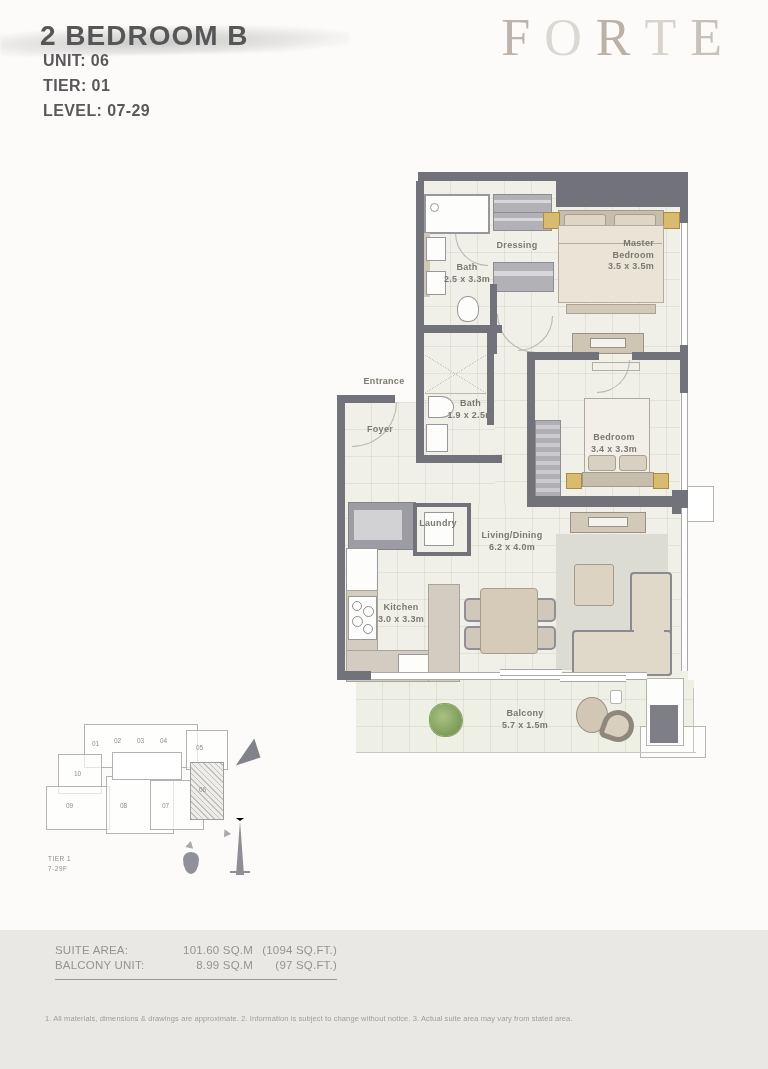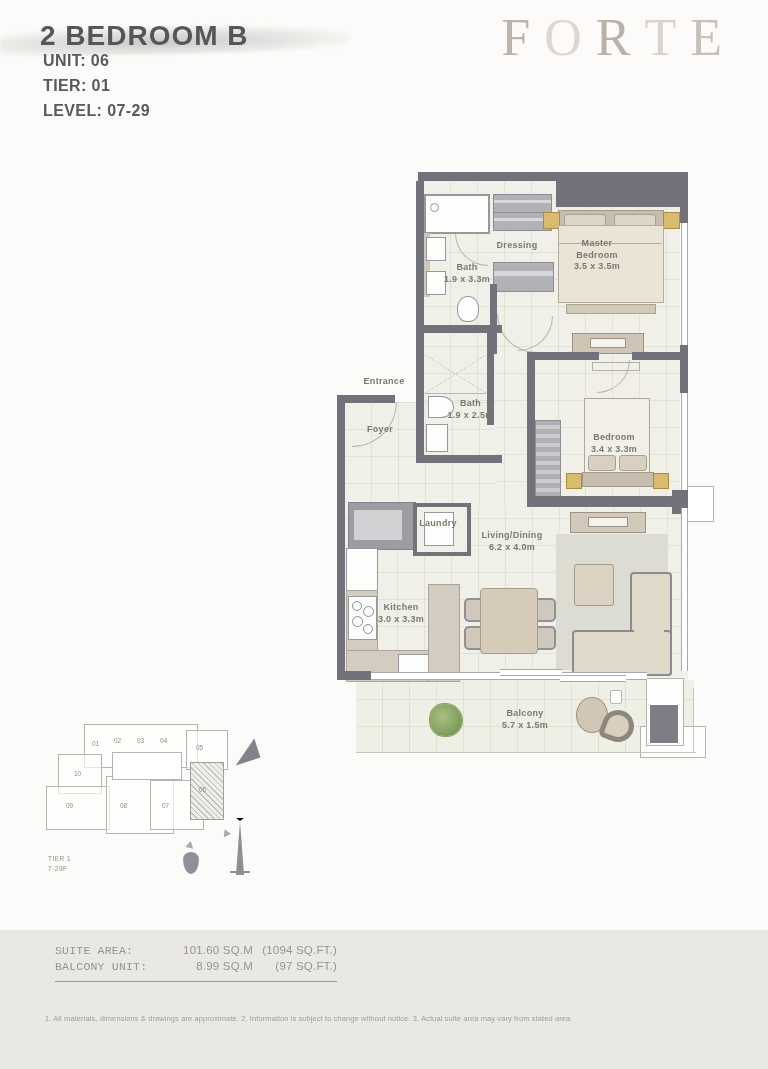--- a/index.html
+++ b/index.html
@@ -35,21 +35,21 @@
        clip-path:polygon(0 0,100% 0,100% 100%,0 100%);}
   
   .kpbox{border:1px solid #b3b3af;background:rgba(255,255,255,.65);z-index:2;}
   .kplabel{font-size:6.5px;color:#8f8d89;z-index:4;}
   .hatch{border:1px solid #a09e9a;z-index:3;
        background:repeating-linear-gradient(45deg, rgba(140,140,136,.45) 0 1px, rgba(0,0,0,0) 1px 4px),#efede9;}
   
   .band{left:0;top:930px;width:768px;height:139px;background:#e9e8e4;}
   .atable{left:55px;top:944px;width:282px;z-index:2;font-size:11.5px;color:#96948e;letter-spacing:.2px;}
   .arow{display:flex;margin-bottom:3px;}
-  .arow .l{flex:1;text-align:left;font-family:Liberation Mono, monospace;}
+  .arow .l{flex:1;text-align:left;}
   .arow .m{width:88px;text-align:right;}
   .arow .f{width:84px;text-align:right;}
   .divline{border-top:1px solid #9a9892;margin:8px 0 7px 0;}
   .disc{left:45px;width:690px;font-size:7.5px;color:#a09e98;z-index:2;letter-spacing:.1px;}
 </style>
 </head>
 <body>
 
 <div class="page">
 
@@ -185,23 +185,23 @@
   <div class="abs furn" style="left:602px;top:710px;width:32px;height:32px;background:#d8cfbf;border:5px solid #8f877c;border-radius:50% 50% 50% 20%;transform:rotate(20deg);box-sizing:border-box;"></div>
   <div class="abs" style="left:640px;top:726px;width:64px;height:30px;border:1px solid #b5b5b0;background:#fdfdfb;z-index:2;"></div>
   <div class="abs" style="left:646px;top:678px;width:36px;height:66px;border:1px solid #b5b5b0;background:#fdfdfb;z-index:3;"></div>
   <div class="abs" style="left:650px;top:705px;width:28px;height:38px;background:#7e7e86;z-index:5;"></div>
   <div class="abs" style="left:610px;top:690px;width:10px;height:12px;border:1px solid #b5b5b0;border-radius:2px;background:#fff;z-index:4;"></div>
 
   <div class="abs rlabel" style="left:486px;top:240px;width:62px;">
     <span>Dressing</span></div>
   <div class="abs rlabel" style="left:438px;top:262px;width:58px;">
     <div>Bath</div>
-    <div>1.9 x 3.3m</div>
-    </div>
-  <div class="abs rlabel" style="left:568px;top:238px;width:58px;">
+    <div>2.5 x 3.3m</div>
+    </div>
+  <div class="abs rlabel" style="left:596px;top:238px;width:58px;text-align:right;">
     <div>Master Bedroom</div>
     <div>3.5 x 3.5m</div>
     </div>
   <div class="abs rlabel" style="left:354px;top:376px;width:60px;">
     <span>Entrance</span></div>
   <div class="abs rlabel" style="left:355px;top:424px;width:50px;">
     <span>Foyer</span></div>
   <div class="abs rlabel" style="left:443px;top:398px;width:55px;">
     <div>Bath</div>
     <div>1.9 x 2.5m</div>

